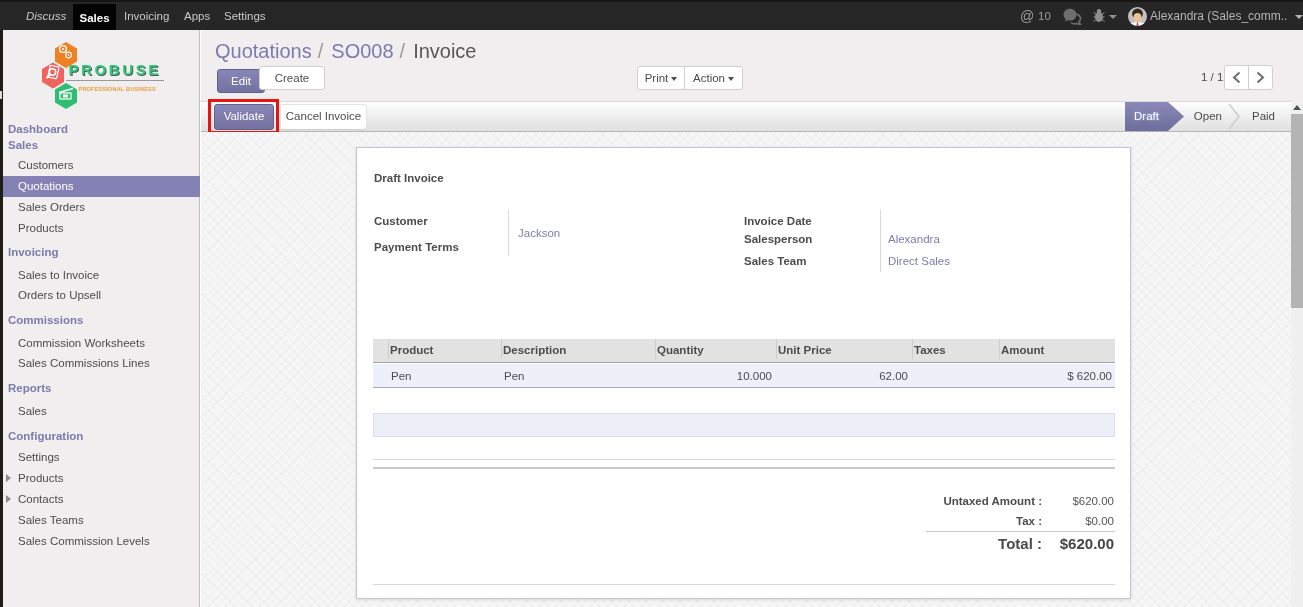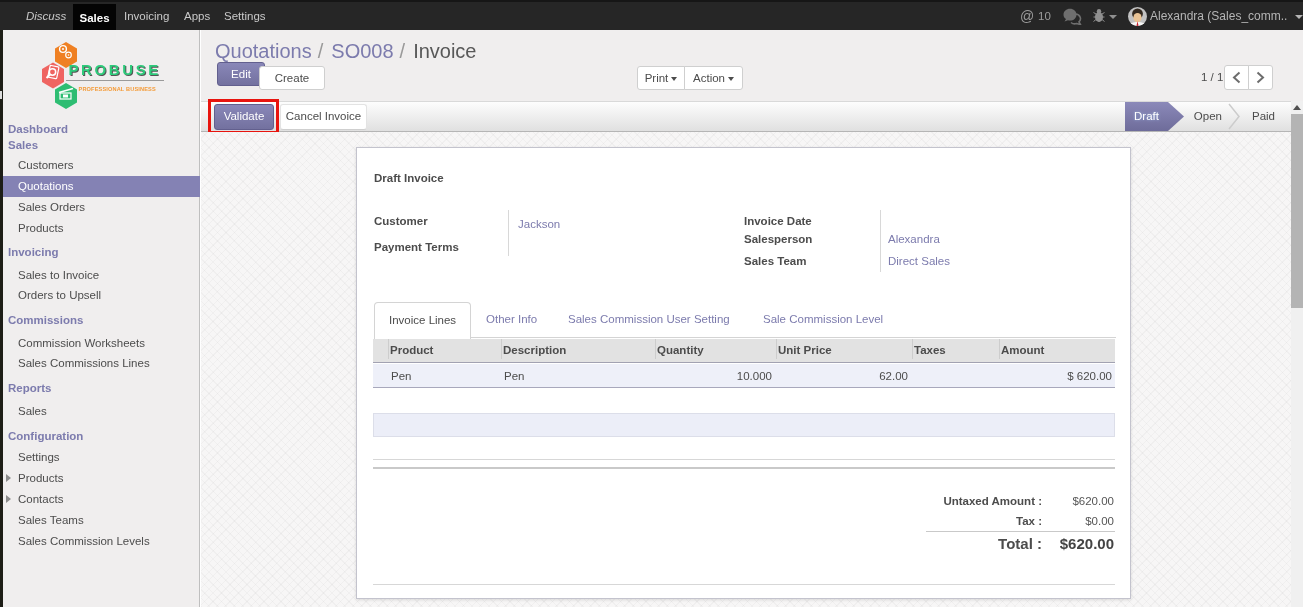--- a/index.html
+++ b/index.html
@@ -173,21 +173,21 @@
   <span class="tri" style="left:6px; top:444px;"></span>
   <span class="sideitem" style="top:438px;">Products</span>
   <span class="tri" style="left:6px; top:465px;"></span>
   <span class="sideitem" style="top:459px;">Contacts</span>
   <span class="sideitem" style="top:480px;">Sales Teams</span>
   <span class="sideitem" style="top:501px;">Sales Commission Levels</span>
 </div>
 
 <div id="cpanel">
   <div id="breadcrumb"><a>Quotations</a><span class="sep">/</span><a>SO008</a><span class="sep">/</span><span class="cur">Invoice</span></div>
-  <div class="btn btn-primary abs" style="left:16px; top:32px; width:48px;">Edit</div>
+  <div class="btn btn-primary abs" style="left:16px; top:39px; width:48px;">Edit</div>
   <div class="btn abs" style="left:58px; top:36px; width:66px;">Create</div>
   <div class="btn abs" style="left:436px; top:36px; width:48px; border-radius:3px 0 0 3px;">Print<span class="caret" style="border-top-color:#4c4c4c; margin-left:3px; border-left-width:3.5px; border-right-width:3.5px;"></span></div>
   <div class="btn abs" style="left:483px; top:36px; width:59px; border-radius:0 3px 3px 0;">Action<span class="caret" style="border-top-color:#4c4c4c; margin-left:3px; border-left-width:3.5px; border-right-width:3.5px;"></span></div>
   <span class="abs" style="left:1000px; top:41px; font-size:11.5px; color:#4c4c4c;">1 / 1</span>
   <div class="btn abs" style="left:1023px; top:35px; width:25px; height:25px; border-radius:3px 0 0 3px;"><svg width="9" height="13" viewBox="0 0 9 13" style="margin-top:5px;">
         <path d="M7.5 1.5 L2 6.5 L7.5 11.5" fill="none" stroke="#6d6d6d" stroke-width="2"></path>
       </svg></div>
   <div class="btn abs" style="left:1047px; top:35px; width:25px; height:25px; border-radius:0 3px 3px 0;"><svg width="9" height="13" viewBox="0 0 9 13" style="margin-top:5px;">
         <path d="M1.5 1.5 L7 6.5 L1.5 11.5" fill="none" stroke="#6d6d6d" stroke-width="2"></path>
       </svg></div>
@@ -208,35 +208,29 @@
 </div>
 
 <div id="formarea"></div>
 
 <div id="sheet">
   <span class="lbl" style="left:17px; top:21px;">Draft Invoice</span>
 
   <span class="lbl" style="left:17px; top:64px;">Customer</span>
   <span class="lbl" style="left:17px; top:90px;">Payment Terms</span>
   <div class="vsep" style="left:151px; top:62px; height:46px;"></div>
-  <span class="val" style="left:161px; top:67px;">Jackson</span>
+  <span class="val" style="left:161px; top:76px;">Jackson</span>
 
   <span class="lbl" style="left:387px; top:64px;">Invoice Date</span>
   <span class="lbl" style="left:387px; top:82px;">Salesperson</span>
   <span class="lbl" style="left:387px; top:104px;">Sales Team</span>
   <div class="vsep" style="left:523px; top:62px; height:62px;"></div>
   <span class="val" style="left:531px; top:82px;">Alexandra</span>
   <span class="val" style="left:531px; top:104px;">Direct Sales</span>
 
-  <div id="tabstrip">
-    <div id="tab-active">Invoice Lines</div>
-    <span class="tab" style="left:112px;">Other Info</span>
-    <span class="tab" style="left:194px;">Sales Commission User Setting</span>
-    <span class="tab" style="left:389px;">Sale Commission Level</span>
-  </div>
 
   <div id="tbl">
     <div class="hrow">
       <span class="hcell" style="left:15px; width:113px;">Product</span>
       <span class="hcell" style="left:128px; width:154px;">Description</span>
       <span class="hcell" style="left:282px; width:121px;">Quantity</span>
       <span class="hcell" style="left:403px; width:136px;">Unit Price</span>
       <span class="hcell" style="left:539px; width:87px;">Taxes</span>
       <span class="hcell" style="left:626px; width:116px;">Amount</span>
     </div>

